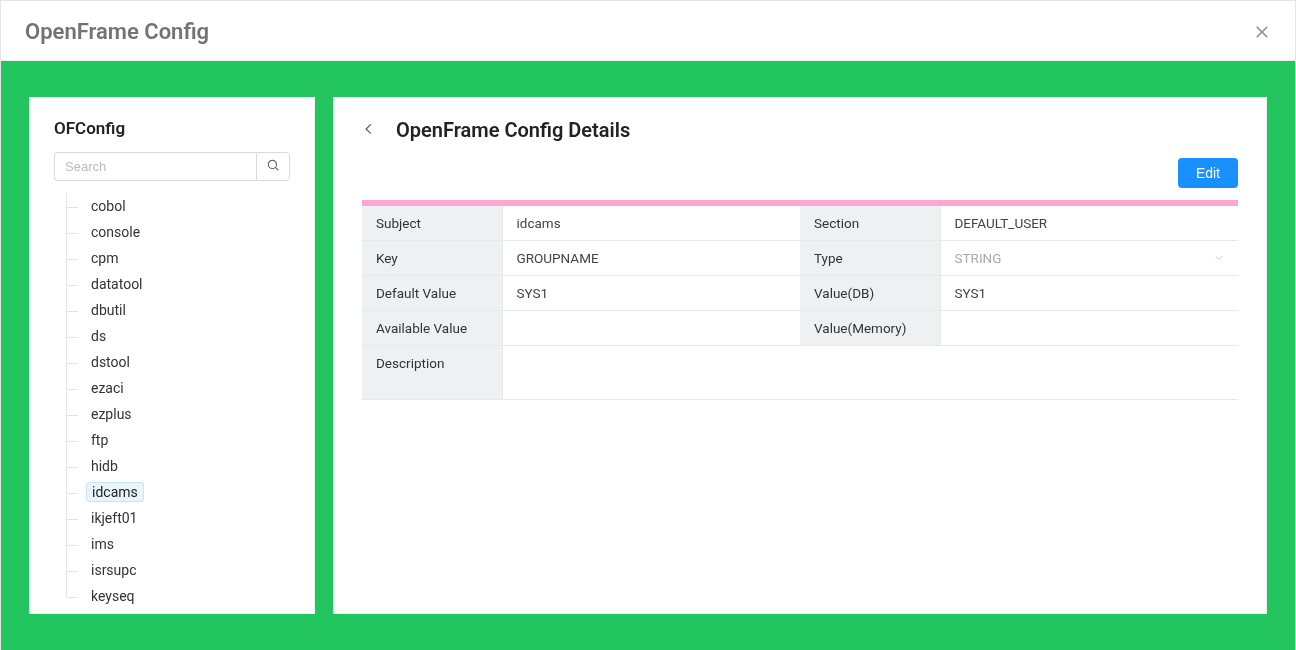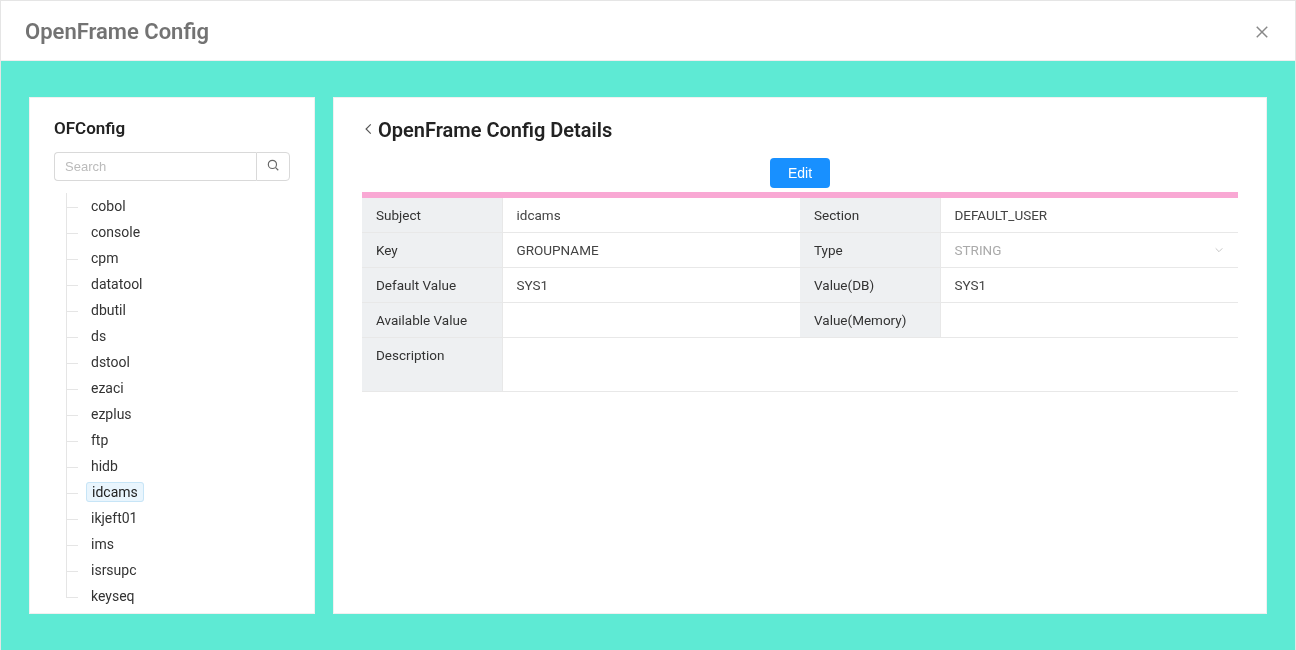--- a/index.html
+++ b/index.html
@@ -31,21 +31,21 @@
 }
 .close-btn {
   cursor: pointer;
   color: #888;
   display: inline-flex;
   align-items: center;
   justify-content: center;
 }
 .close-btn svg { width: 18px; height: 18px; }
 .workspace {
-  background: #5eead4;
+  background: #22c55e;
   border-top: 1px solid #eee;
   padding: 36px 28px;
   height: calc(100% - 58px);
   display: flex;
   gap: 18px;
 }
 .sidebar {
   width: 286px;
   background: #fff;
   border: 1px solid #f0f0f0;
@@ -124,40 +124,40 @@
 }
 .main {
   flex: 1;
   background: #fff;
   border: 1px solid #f0f0f0;
   padding: 20px 28px;
   height: 100%;
 }
 .main-header {
   display: flex;
-  gap: 2px;
+  gap: 20px;
   margin-bottom: 16px;
 }
 .back-btn {
   cursor: pointer;
   color: #555;
   display: inline-flex;
   align-items: center;
   justify-content: center;
 }
 .back-btn svg { width: 14px; height: 14px; }
 .main-title {
   font-size: 20px;
   font-weight: 600;
   color: #222;
 }
 .action-row {
   display: flex;
-  justify-content: center;
-  margin-bottom: 4px;
+  justify-content: flex-end;
+  margin-bottom: 12px;
 }
 .edit-btn {
   background: #1890ff;
   color: #fff;
   border: none;
   border-radius: 4px;
   padding: 7px 18px;
   font-size: 14px;
   cursor: pointer;
 }

